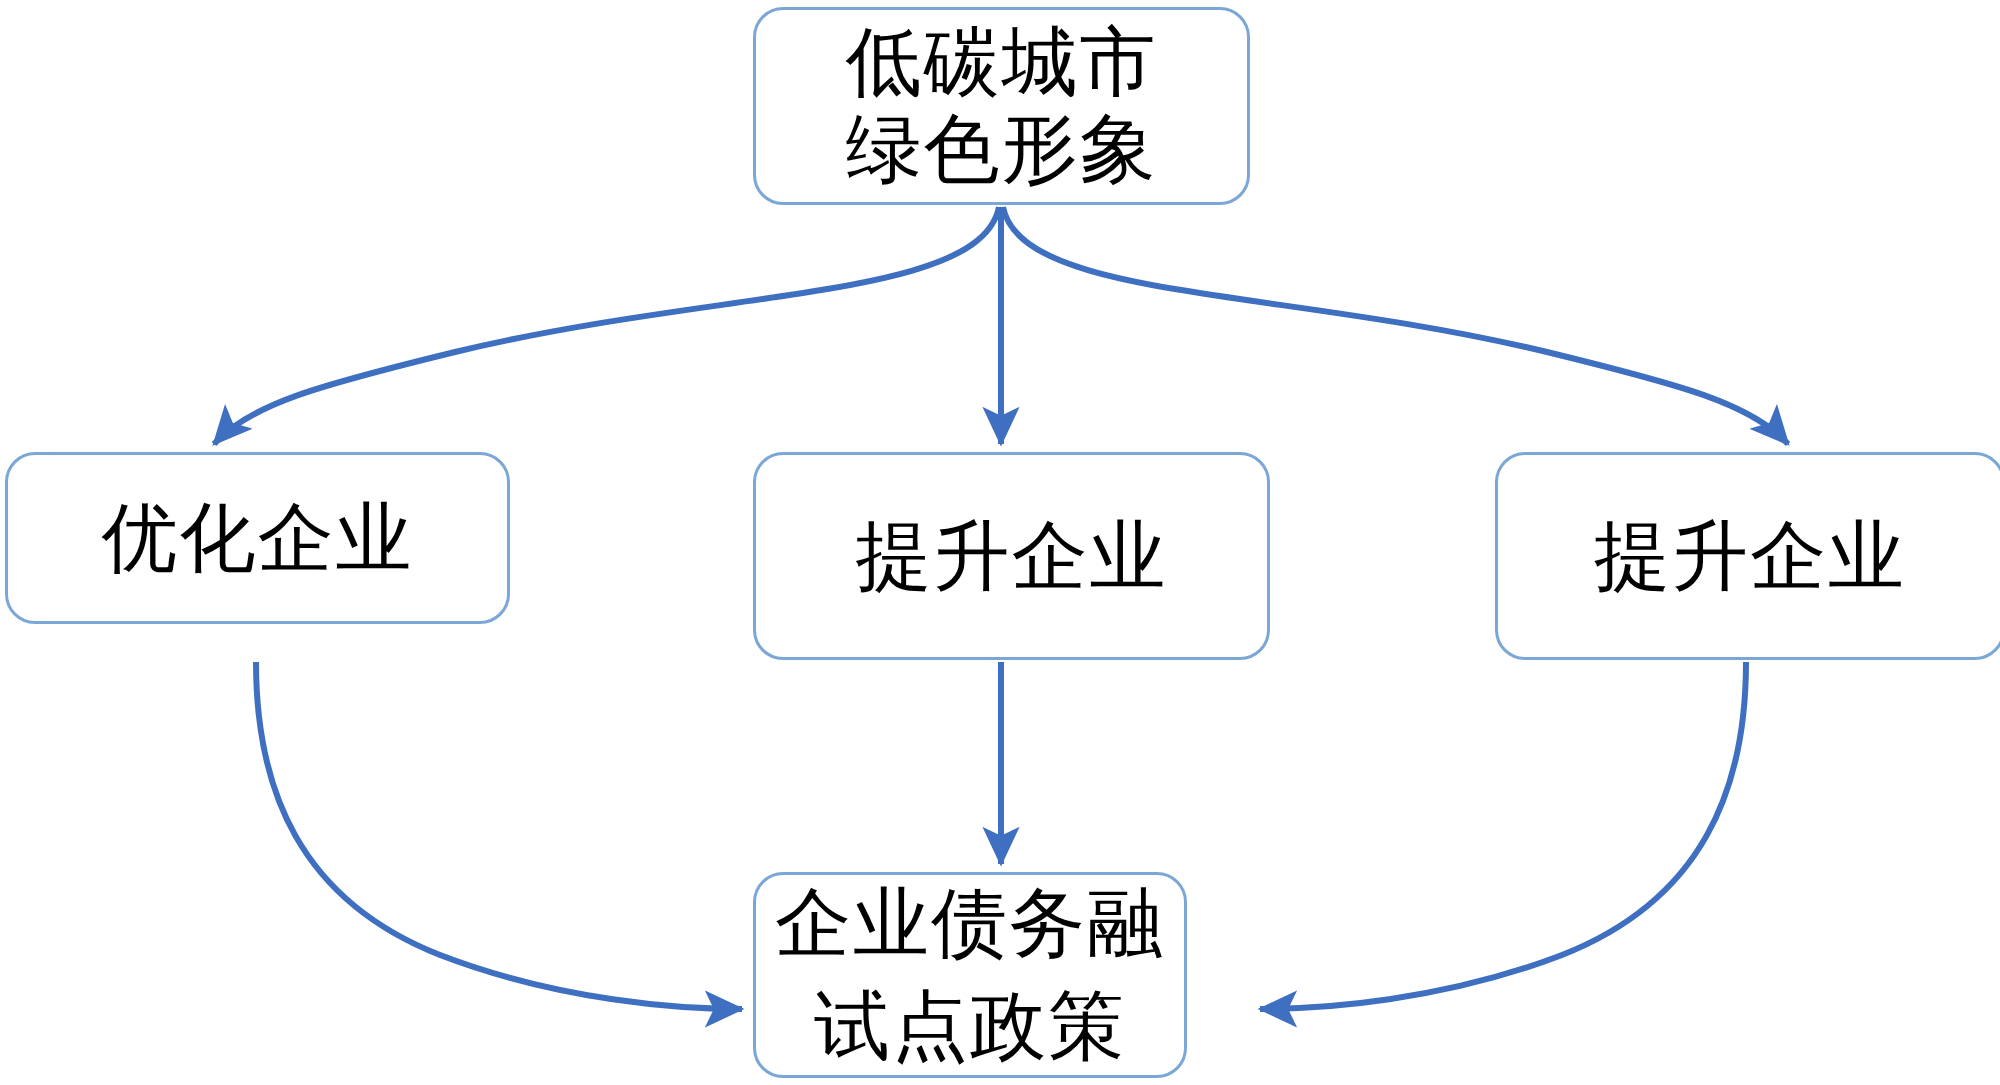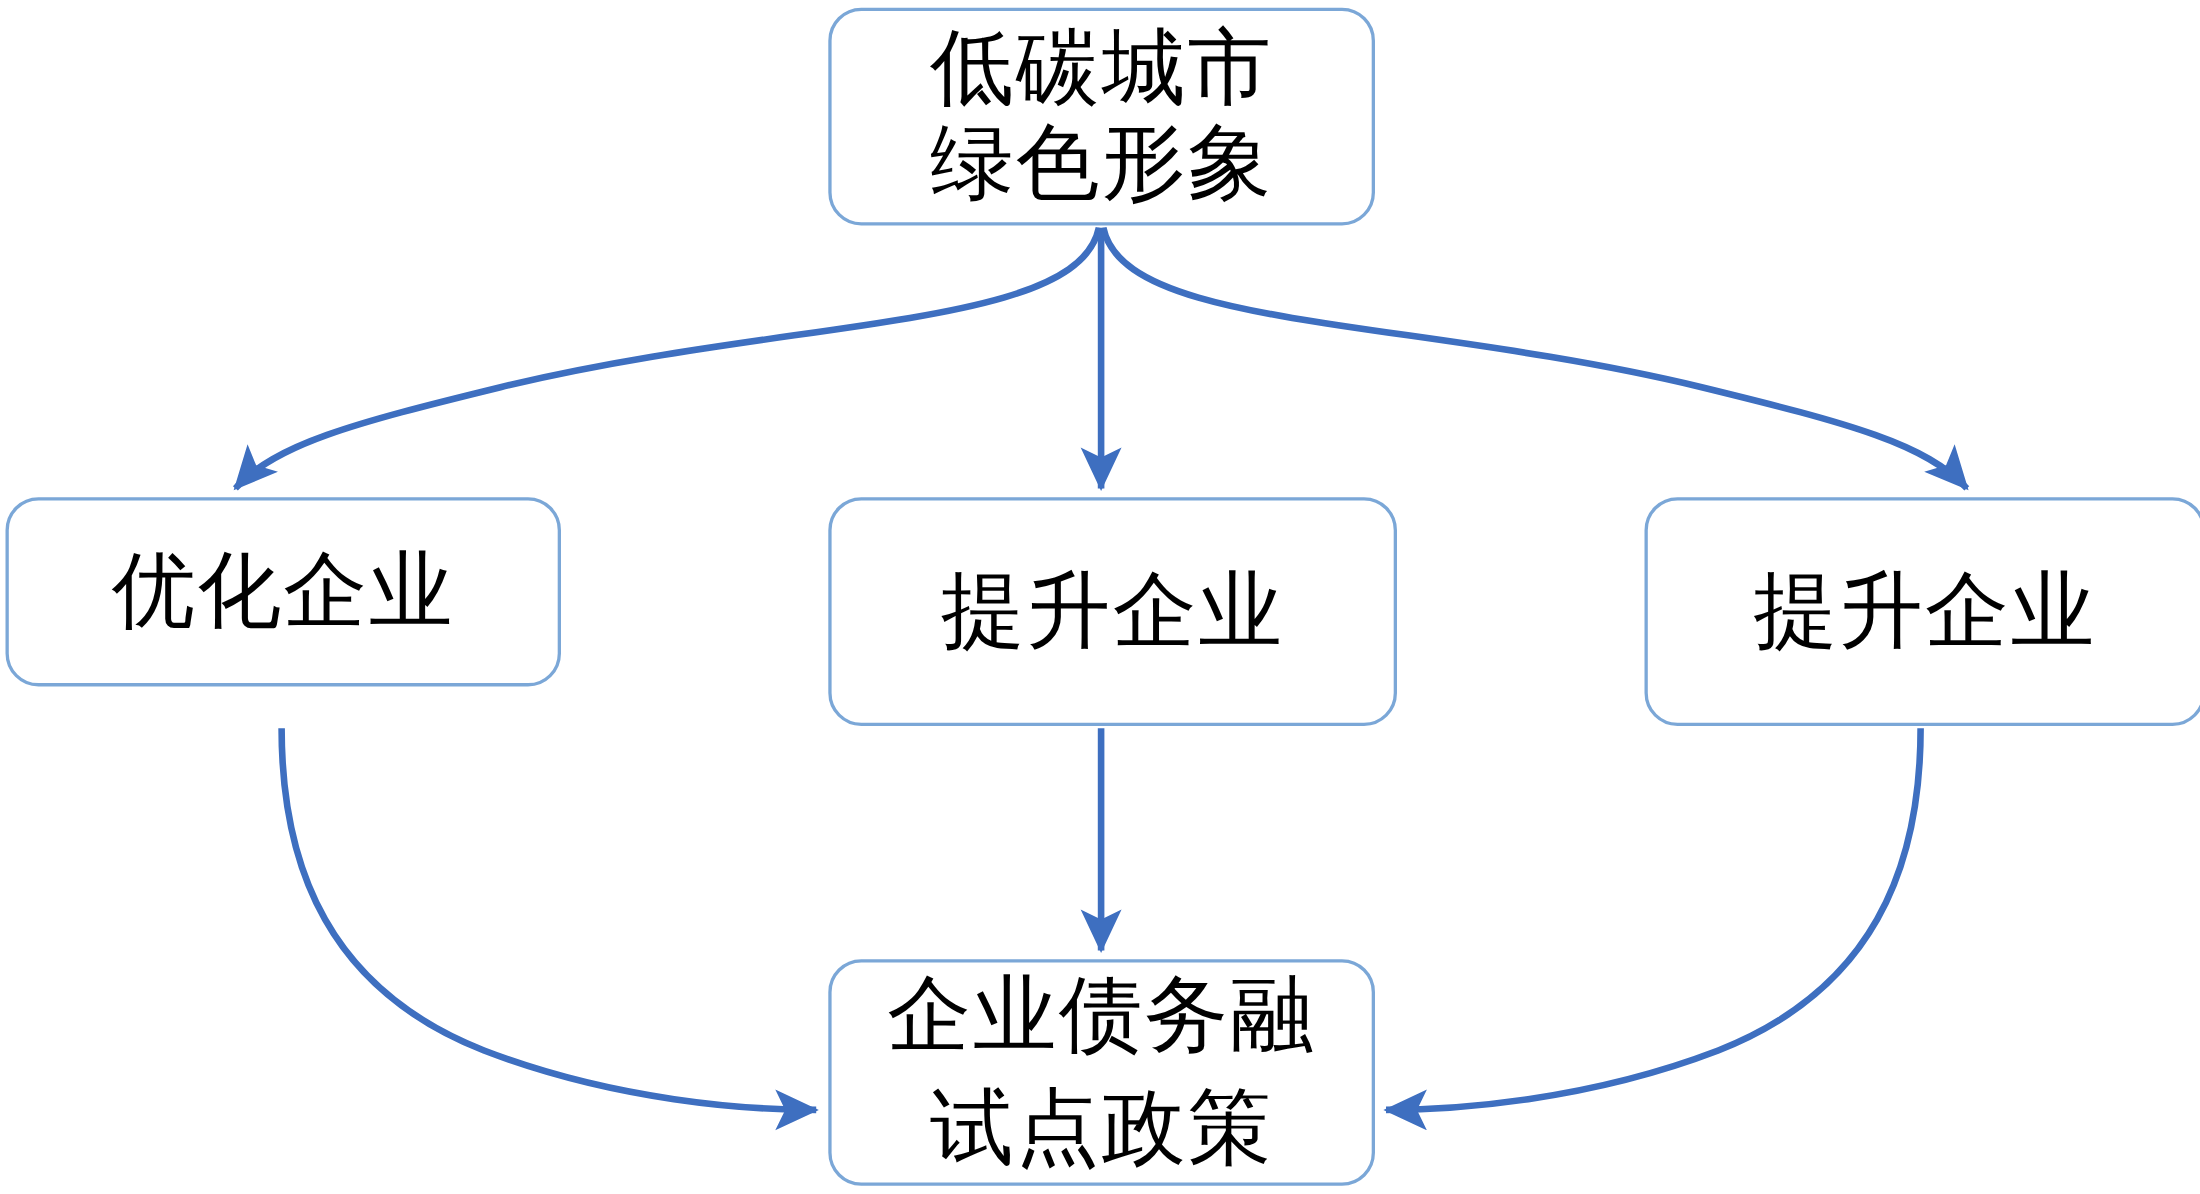--- a/index.html
+++ b/index.html
@@ -42,21 +42,21 @@
     line-height: 1.14;
     letter-spacing: 2px;
     white-space: nowrap;
     font-weight: 400;
   }
   
   #node-policy   { left: 753px;  top: 7px;   width: 497px; height: 198px; }
   #node-image    { left: 5px;    top: 452px; width: 505px; height: 172px; }
   #node-transp   { left: 753px;  top: 452px; width: 517px; height: 208px; }
   #node-finance  { left: 1495px; top: 452px; width: 510px; height: 208px; }
-  #node-cost     { left: 753px;  top: 872px; width: 497px; height: 206px; gap: 16px; }
+  #node-cost     { left: 753px;  top: 872px; width: 434px; height: 206px; gap: 16px; }
 </style>
 </head>
 <body>
 
 <div id="stage">
 
   <svg id="edges" viewBox="0 0 2000 1085" width="2000" height="1085" xmlns="http://www.w3.org/2000/svg">
     <defs>
       <marker id="ah" markerWidth="9" markerHeight="9" refX="6.2" refY="3.1" orient="auto" markerUnits="strokeWidth">
         <path d="M0,0 L6.6,3.1 L0,6.2 L1.5,3.1 Z" fill="#3E6FC0"></path>

